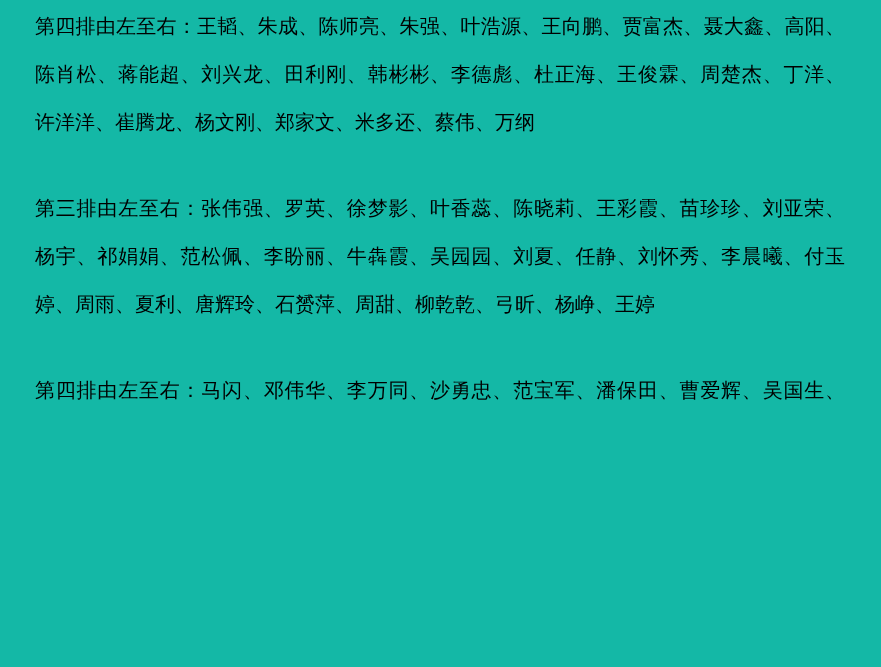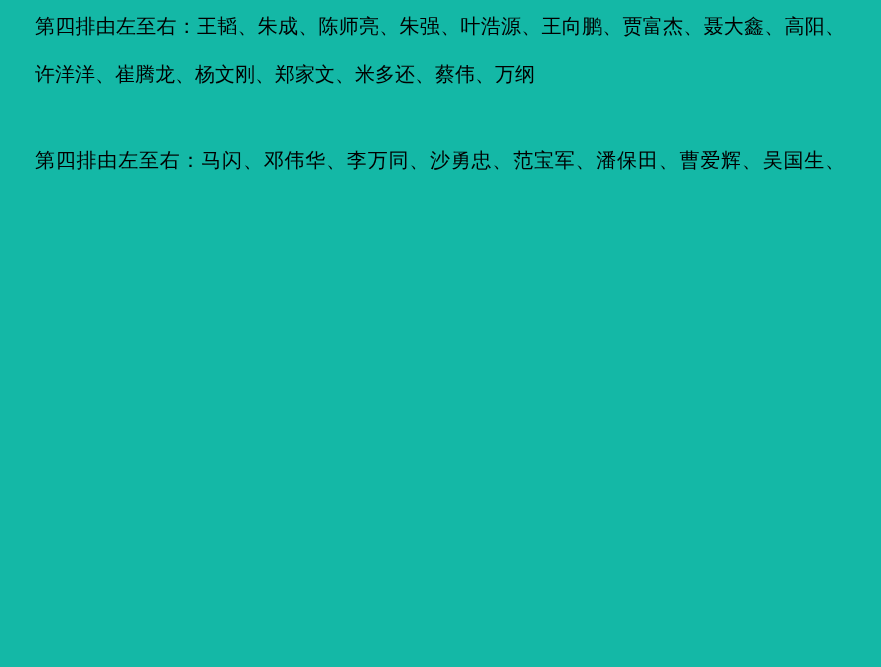--- a/index.html
+++ b/index.html
@@ -39,23 +39,29 @@
     text-align-last: left;
   }
 </style>
 </head>
 <body>
 
 <div class="page">
 
   <div class="para">
     <div class="line">第四排由左至右：王韬、朱成、陈师亮、朱强、叶浩源、王向鹏、贾富杰、聂大鑫、高阳、</div>
+    <div class="line">陈肖松、蒋能超、刘兴龙、田利刚、韩彬彬、李德彪、杜正海、王俊霖、周楚杰、丁洋、</div>
     <div class="line last">许洋洋、崔腾龙、杨文刚、郑家文、米多还、蔡伟、万纲</div>
   </div>
 
+  <div class="para">
+    <div class="line">第三排由左至右：张伟强、罗英、徐梦影、叶香蕊、陈晓莉、王彩霞、苗珍珍、刘亚荣、</div>
+    <div class="line">杨宇、祁娟娟、范松佩、李盼丽、牛犇霞、吴园园、刘夏、任静、刘怀秀、李晨曦、付玉</div>
+    <div class="line last">婷、周雨、夏利、唐辉玲、石赟萍、周甜、柳乾乾、弓昕、杨峥、王婷</div>
+  </div>
 
   <div class="para">
   </div>
 
   <div class="para">
     <div class="line">第四排由左至右：马闪、邓伟华、李万同、沙勇忠、范宝军、潘保田、曹爱辉、吴国生、</div>
   </div>
 
 </div>
 

